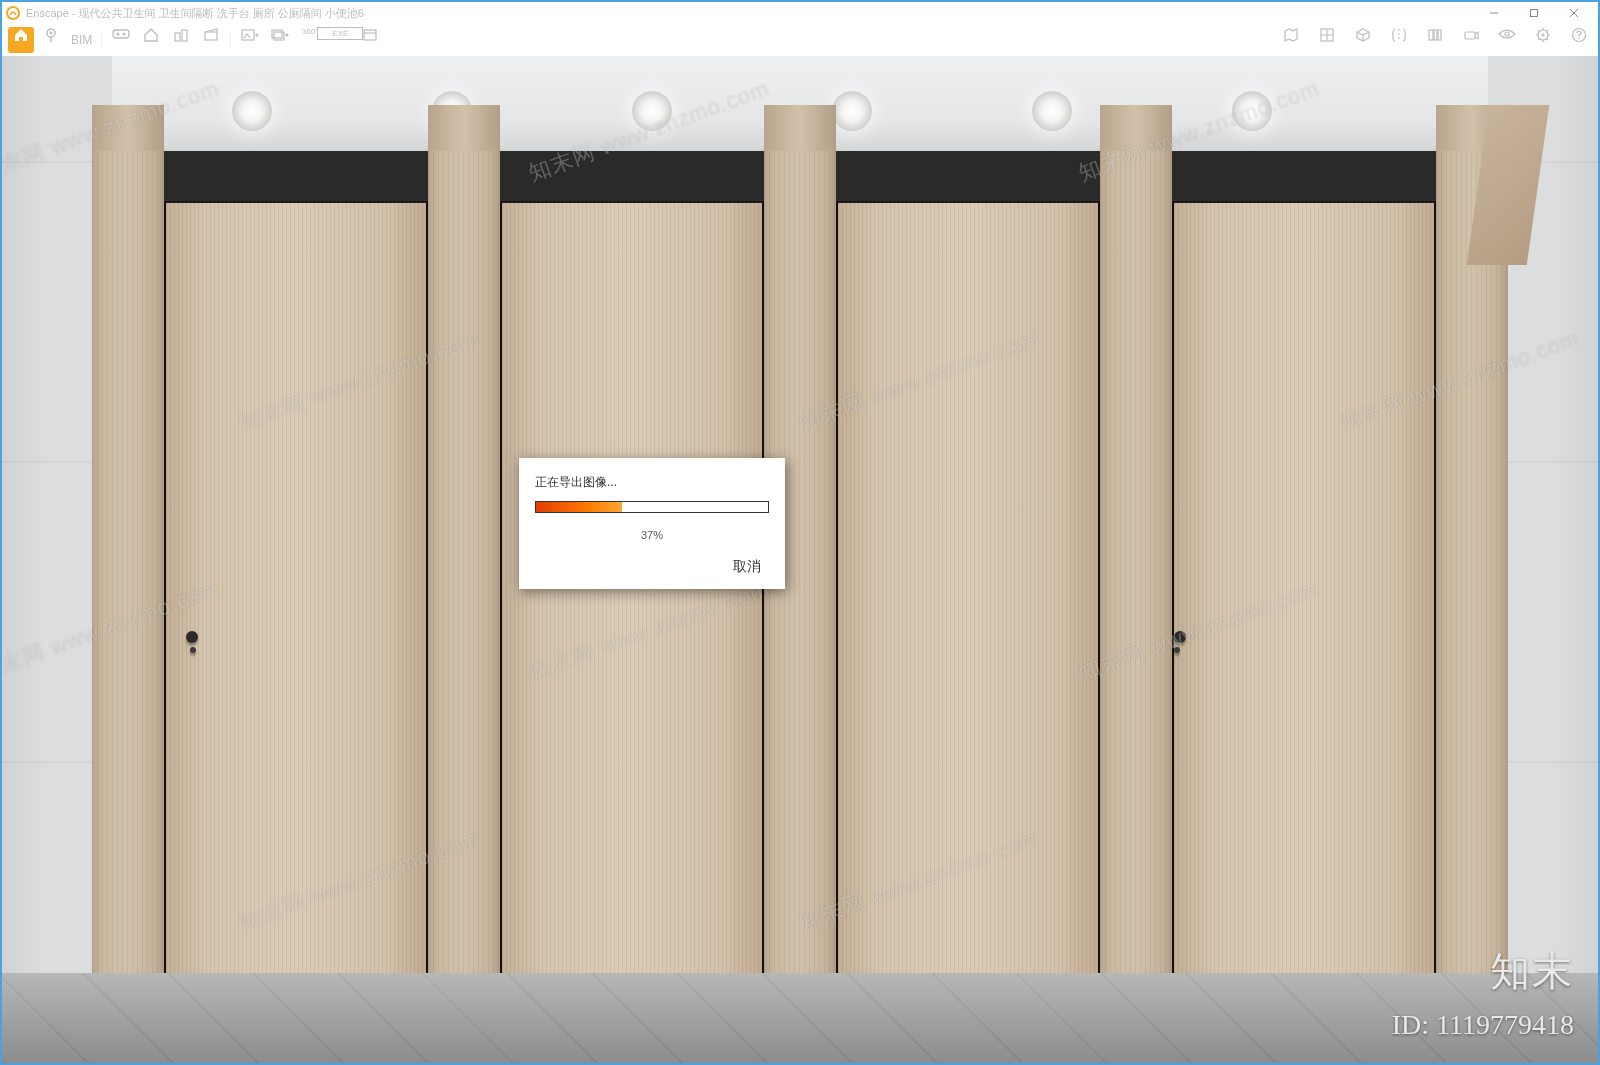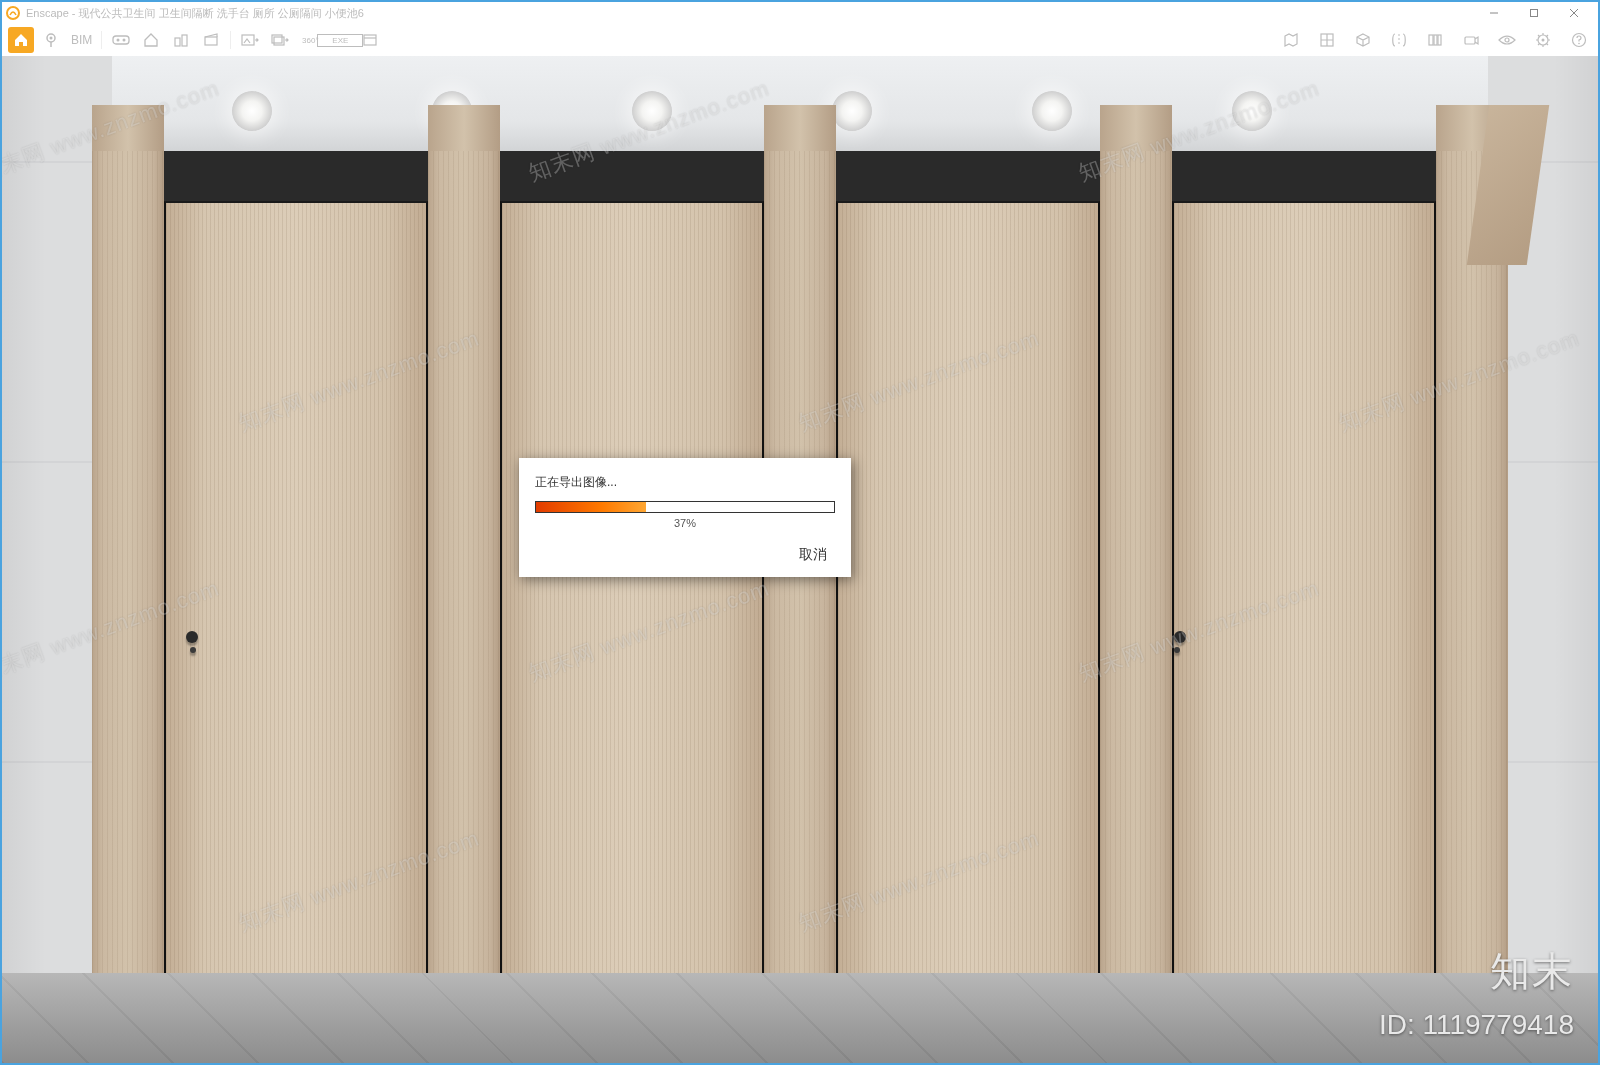--- a/index.html
+++ b/index.html
@@ -42,21 +42,21 @@
       display: flex;
       align-items: center;
       padding: 0 6px;
       background: #fff;
       font-size: 10px;
       color: #b9b9b9;
       gap: 6px;
     }
     .toolbar .left { display:flex; align-items:center; gap:4px; }
     .toolbar .right { display:flex; align-items:center; gap:10px; margin-left:auto; }
-    .tool-btn { width: 26px; height: 26px; display:flex; align-items:center; justify-content:center; color:#bdbdbd; border-radius:3px;}
+    .tool-btn { width: 26px; height: 26px; display:flex; align-items:flex-start; justify-content:center; color:#bdbdbd; border-radius:3px;}
     .tool-btn.active { background:#f7a823; color:#fff; }
     .tool-btn svg { display:block; }
     .tool-label { font-size:12px; color:#bdbdbd; padding:0 3px;}
     .tool-sep { width:1px; height:18px; background:#eee; margin:0 2px;}
     .expand-handle {
       position:absolute;
       top: 52px; left: 50%; transform: translateX(-50%);
       width: 36px; height: 10px;
       color:#f7a823;
     }
@@ -148,40 +148,41 @@
     .watermark {
       position:absolute; color:rgba(255,255,255,0.28); font-size:22px;
       transform: rotate(-20deg); white-space:nowrap; pointer-events:none;
       font-family: Arial, sans-serif; letter-spacing:1px;
       text-shadow: 0 0 2px rgba(0,0,0,0.15);
     }
     .brand-mark {
       position:absolute; right:24px; bottom:22px; color:#e9e9e9; text-align:right;
       pointer-events:none;
       text-shadow: 0 1px 3px rgba(0,0,0,0.5);
+      font-family: Liberation Serif, serif;
     }
     .brand-mark .brand { font-size:40px; font-weight:500; letter-spacing:2px;}
     .brand-mark .brand-id { font-size:28px; margin-top:10px;}
 
     
     .dialog {
-      position:absolute; top:402px; left:517px; width:332px;
+      position:absolute; top:402px; left:517px; width:266px;
       background:#fff; box-shadow: 2px 3px 12px rgba(0,0,0,0.45);
       padding: 16px 16px 10px 16px;
       font-size:12px; color:#333;
     }
     .dialog .dlg-title { font-size:12px; margin-bottom:10px; color:#333;}
     .dialog .progress-track {
       width:100%; height:12px; border:1px solid #333; background:#fff; position:relative;
     }
     .dialog .progress-fill {
       position:absolute; left:0; top:0; bottom:0;
       background: linear-gradient(90deg,#e23c00 0%, #ff7a00 60%, #ffa733 100%);
     }
-    .dialog .progress-pct { text-align:center; margin-top:4px; font-size:11px; color:#555;}
+    .dialog .progress-pct { text-align:center; margin-top:16px; font-size:11px; color:#555;}
     .dialog .dlg-actions { text-align:right; margin-top:14px;}
     .dialog .cancel-btn {
       display:inline-block; padding:3px 8px; font-size:14px; color:#333; background:transparent; border:none; cursor:pointer;
     }
   </style>
 </head>
 <body>
 
 <div class="window">
 

